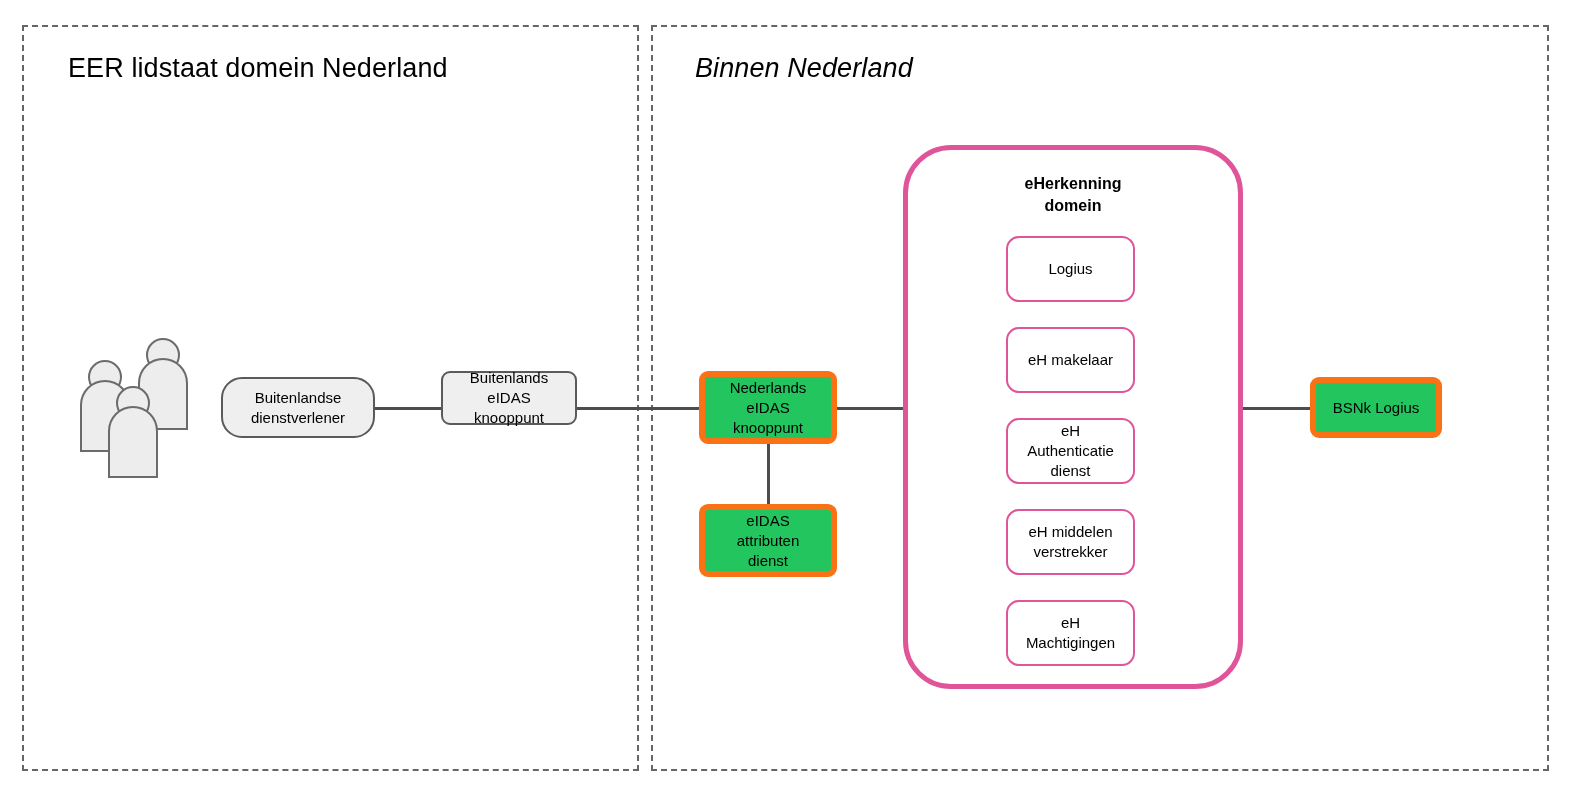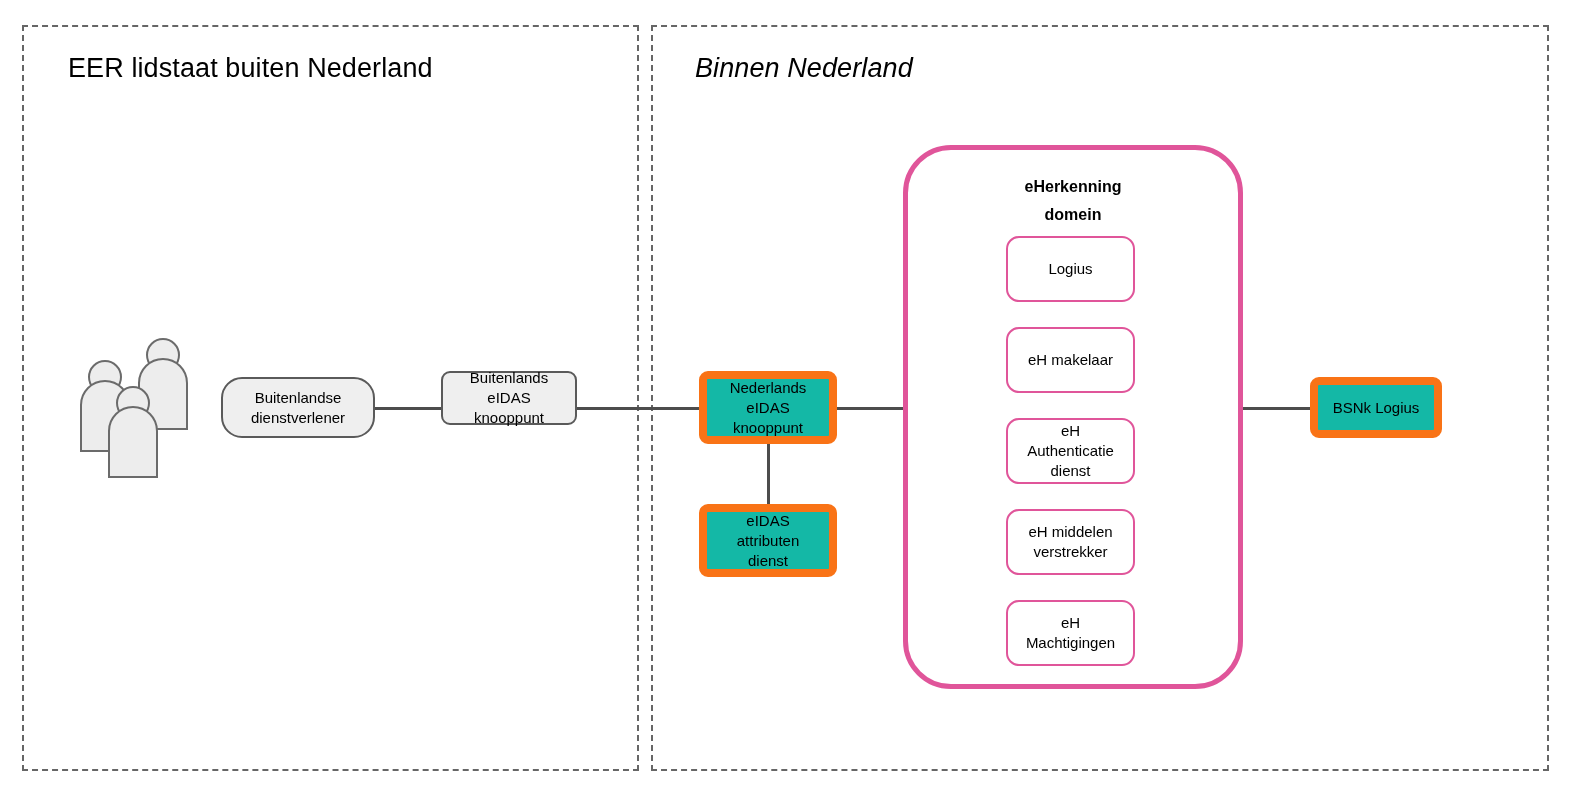--- a/index.html
+++ b/index.html
@@ -69,22 +69,22 @@
     font-size: 15px;
     line-height: 20px;
     color: #000000;
     padding: 2px 6px;
   }
   .node-gray {
     background: #efefef;
     border: 2px solid #5a5a5a;
   }
   .node-blue {
-    background: #14b8a6;
-    border: 8px solid #f97316;
+    background: #22c55e;
+    border: 6px solid #f97316;
   }
 
   
   .domain {
     position: absolute;
     box-sizing: border-box;
     left: 903px;
     top: 145px;
     width: 340px;
     height: 544px;
@@ -93,21 +93,21 @@
     background: #ffffff;
   }
   .domain-title {
     position: absolute;
     left: 0;
     right: 0;
     top: 23px;
     text-align: center;
     font-size: 16px;
     font-weight: bold;
-    line-height: 28px;
+    line-height: 22px;
     color: #000000;
   }
   .pink-node {
     position: absolute;
     box-sizing: border-box;
     left: 98px;
     width: 129px;
     border: 2.5px solid #e0559a;
     border-radius: 13px;
     background: #ffffff;
@@ -151,21 +151,21 @@
     left: 0;
     top: 20px;
   }
 </style>
 </head>
 <body>
 
 <div id="canvas">
 
   <div class="region region-left">
-    <div class="region-title">EER lidstaat buiten Nederland</div>
+    <div class="region-title">EER lidstaat domein Nederland</div>
   </div>
 
   <div class="region region-right">
     <div class="region-title">Binnen Nederland</div>
   </div>
 
   <div class="conn conn-h" style="left:374px; top:407px; width:70px;"></div>
   <div class="conn conn-h" style="left:576px; top:407px; width:124px;"></div>
   <div class="conn conn-h" style="left:836px; top:407px; width:70px;"></div>
   <div class="conn conn-v" style="left:767px; top:438px; height:68px;"></div>

